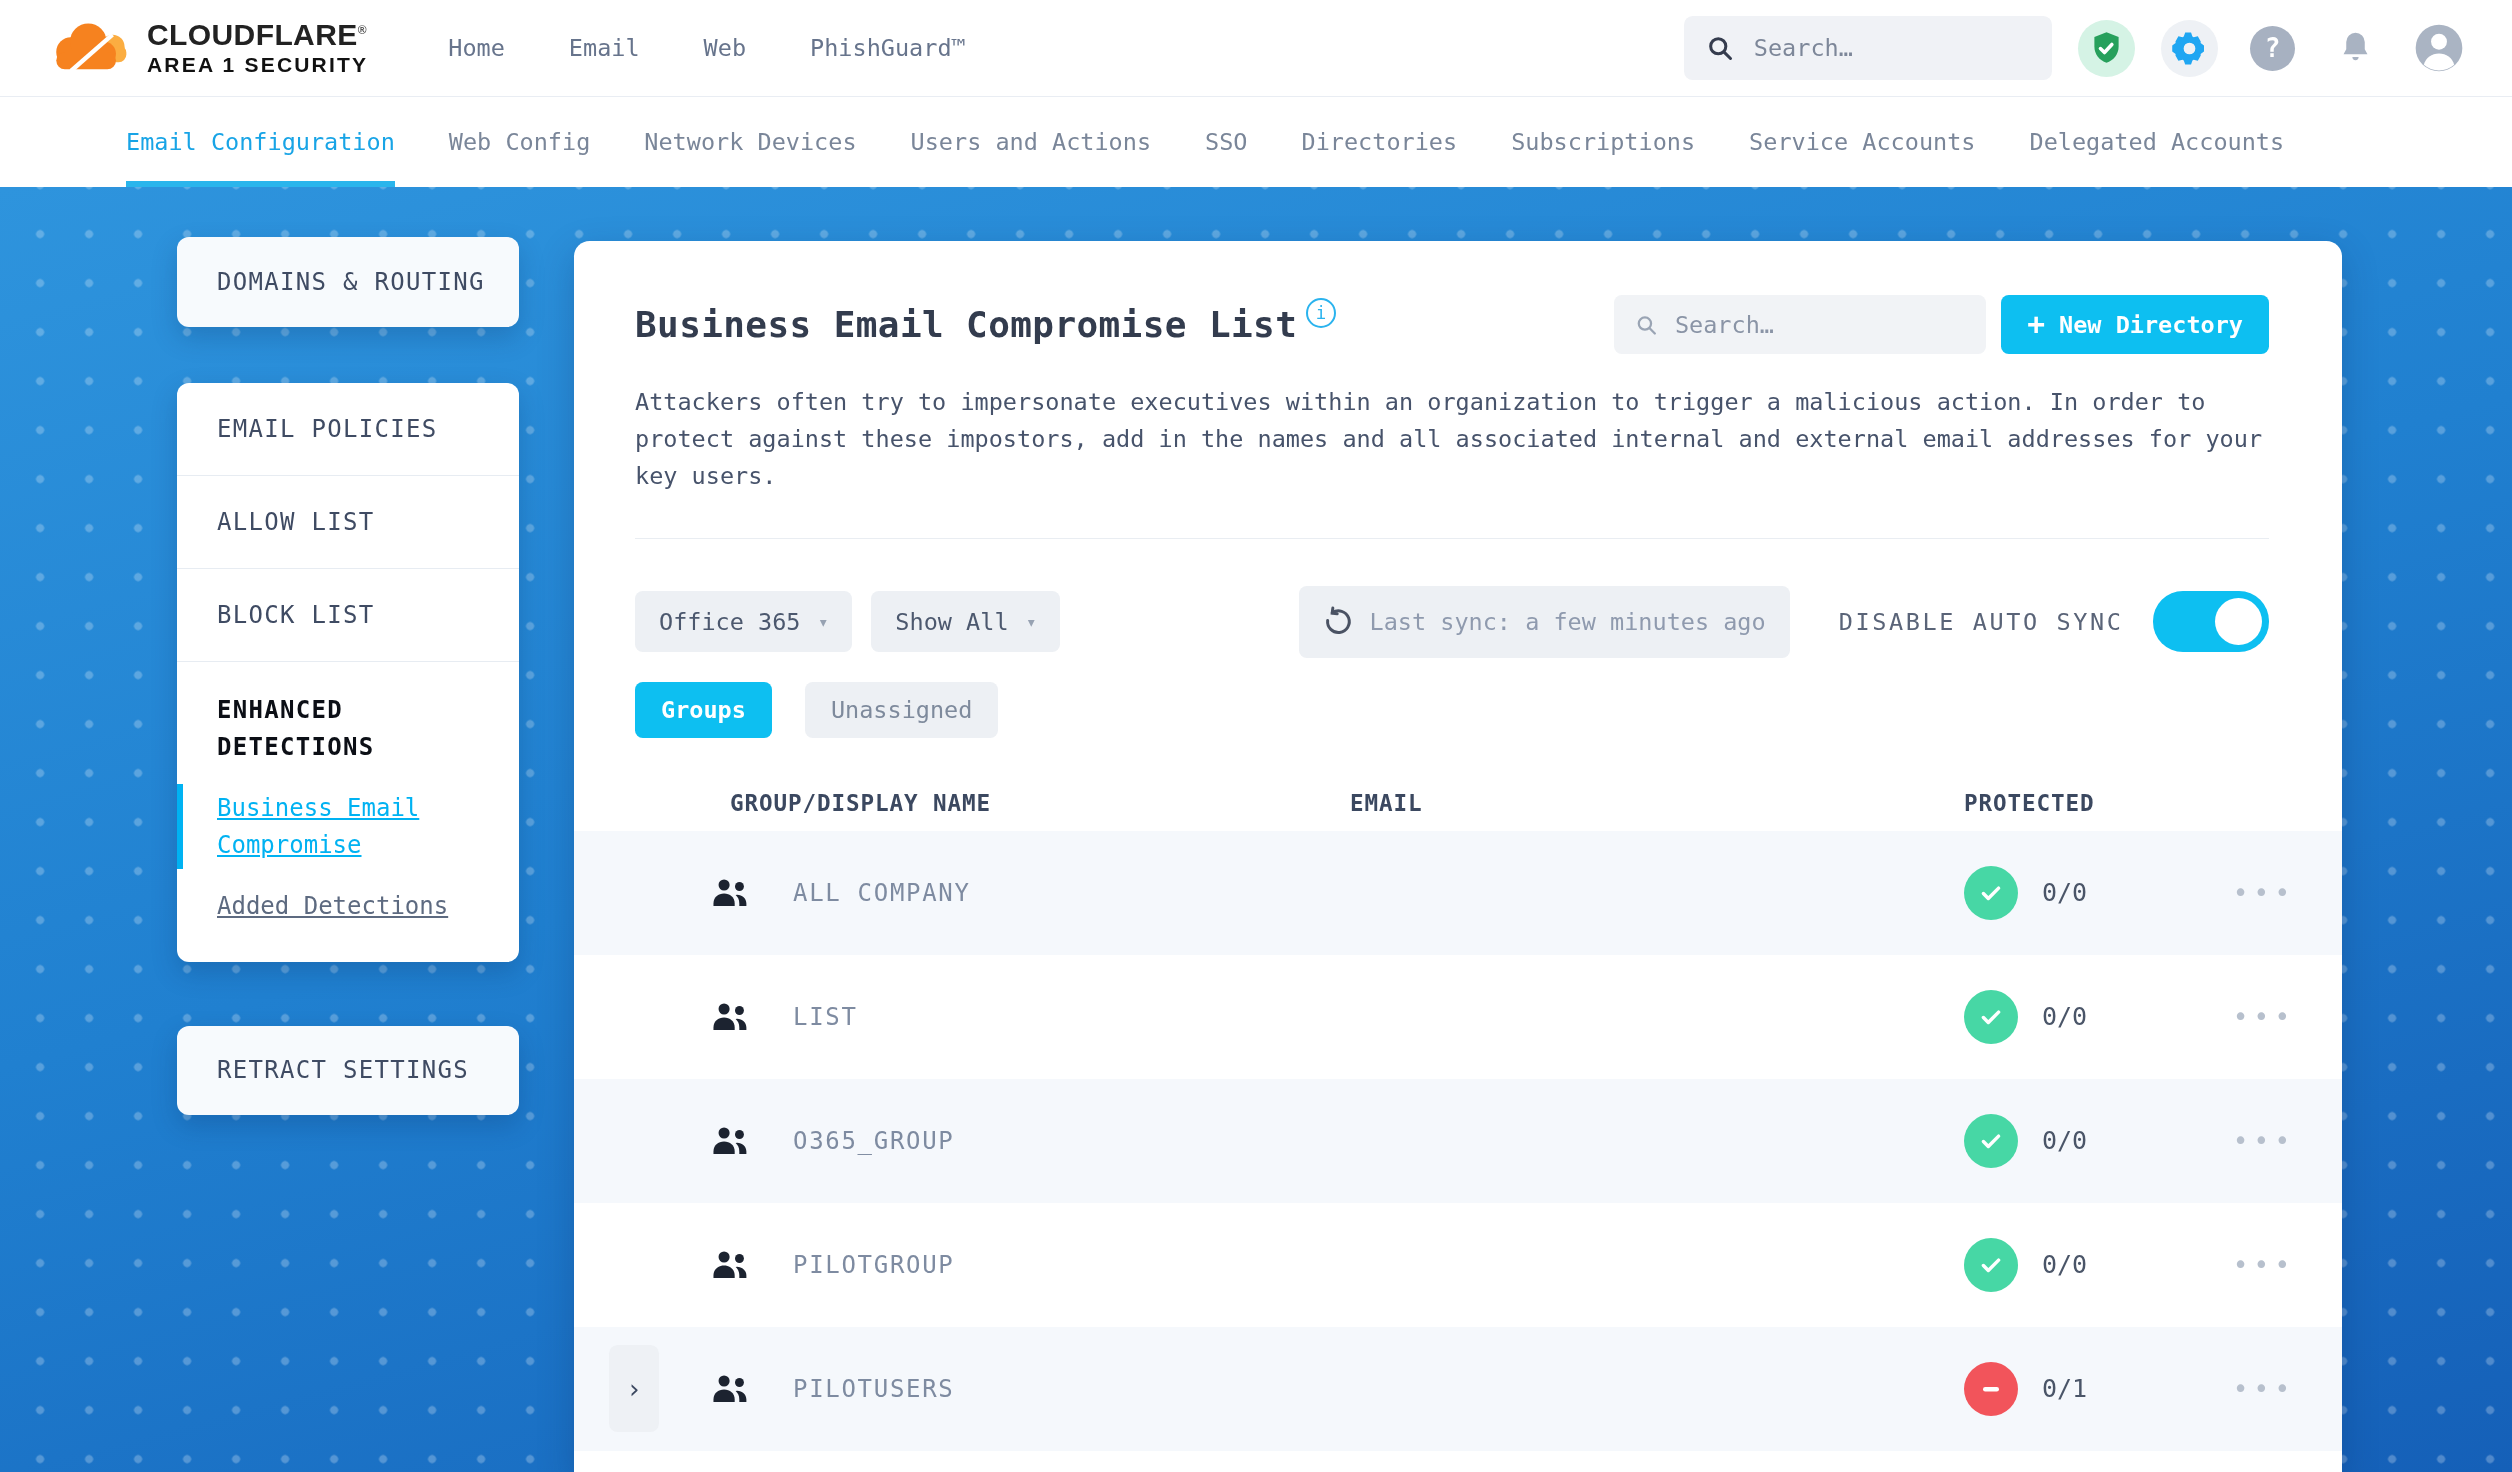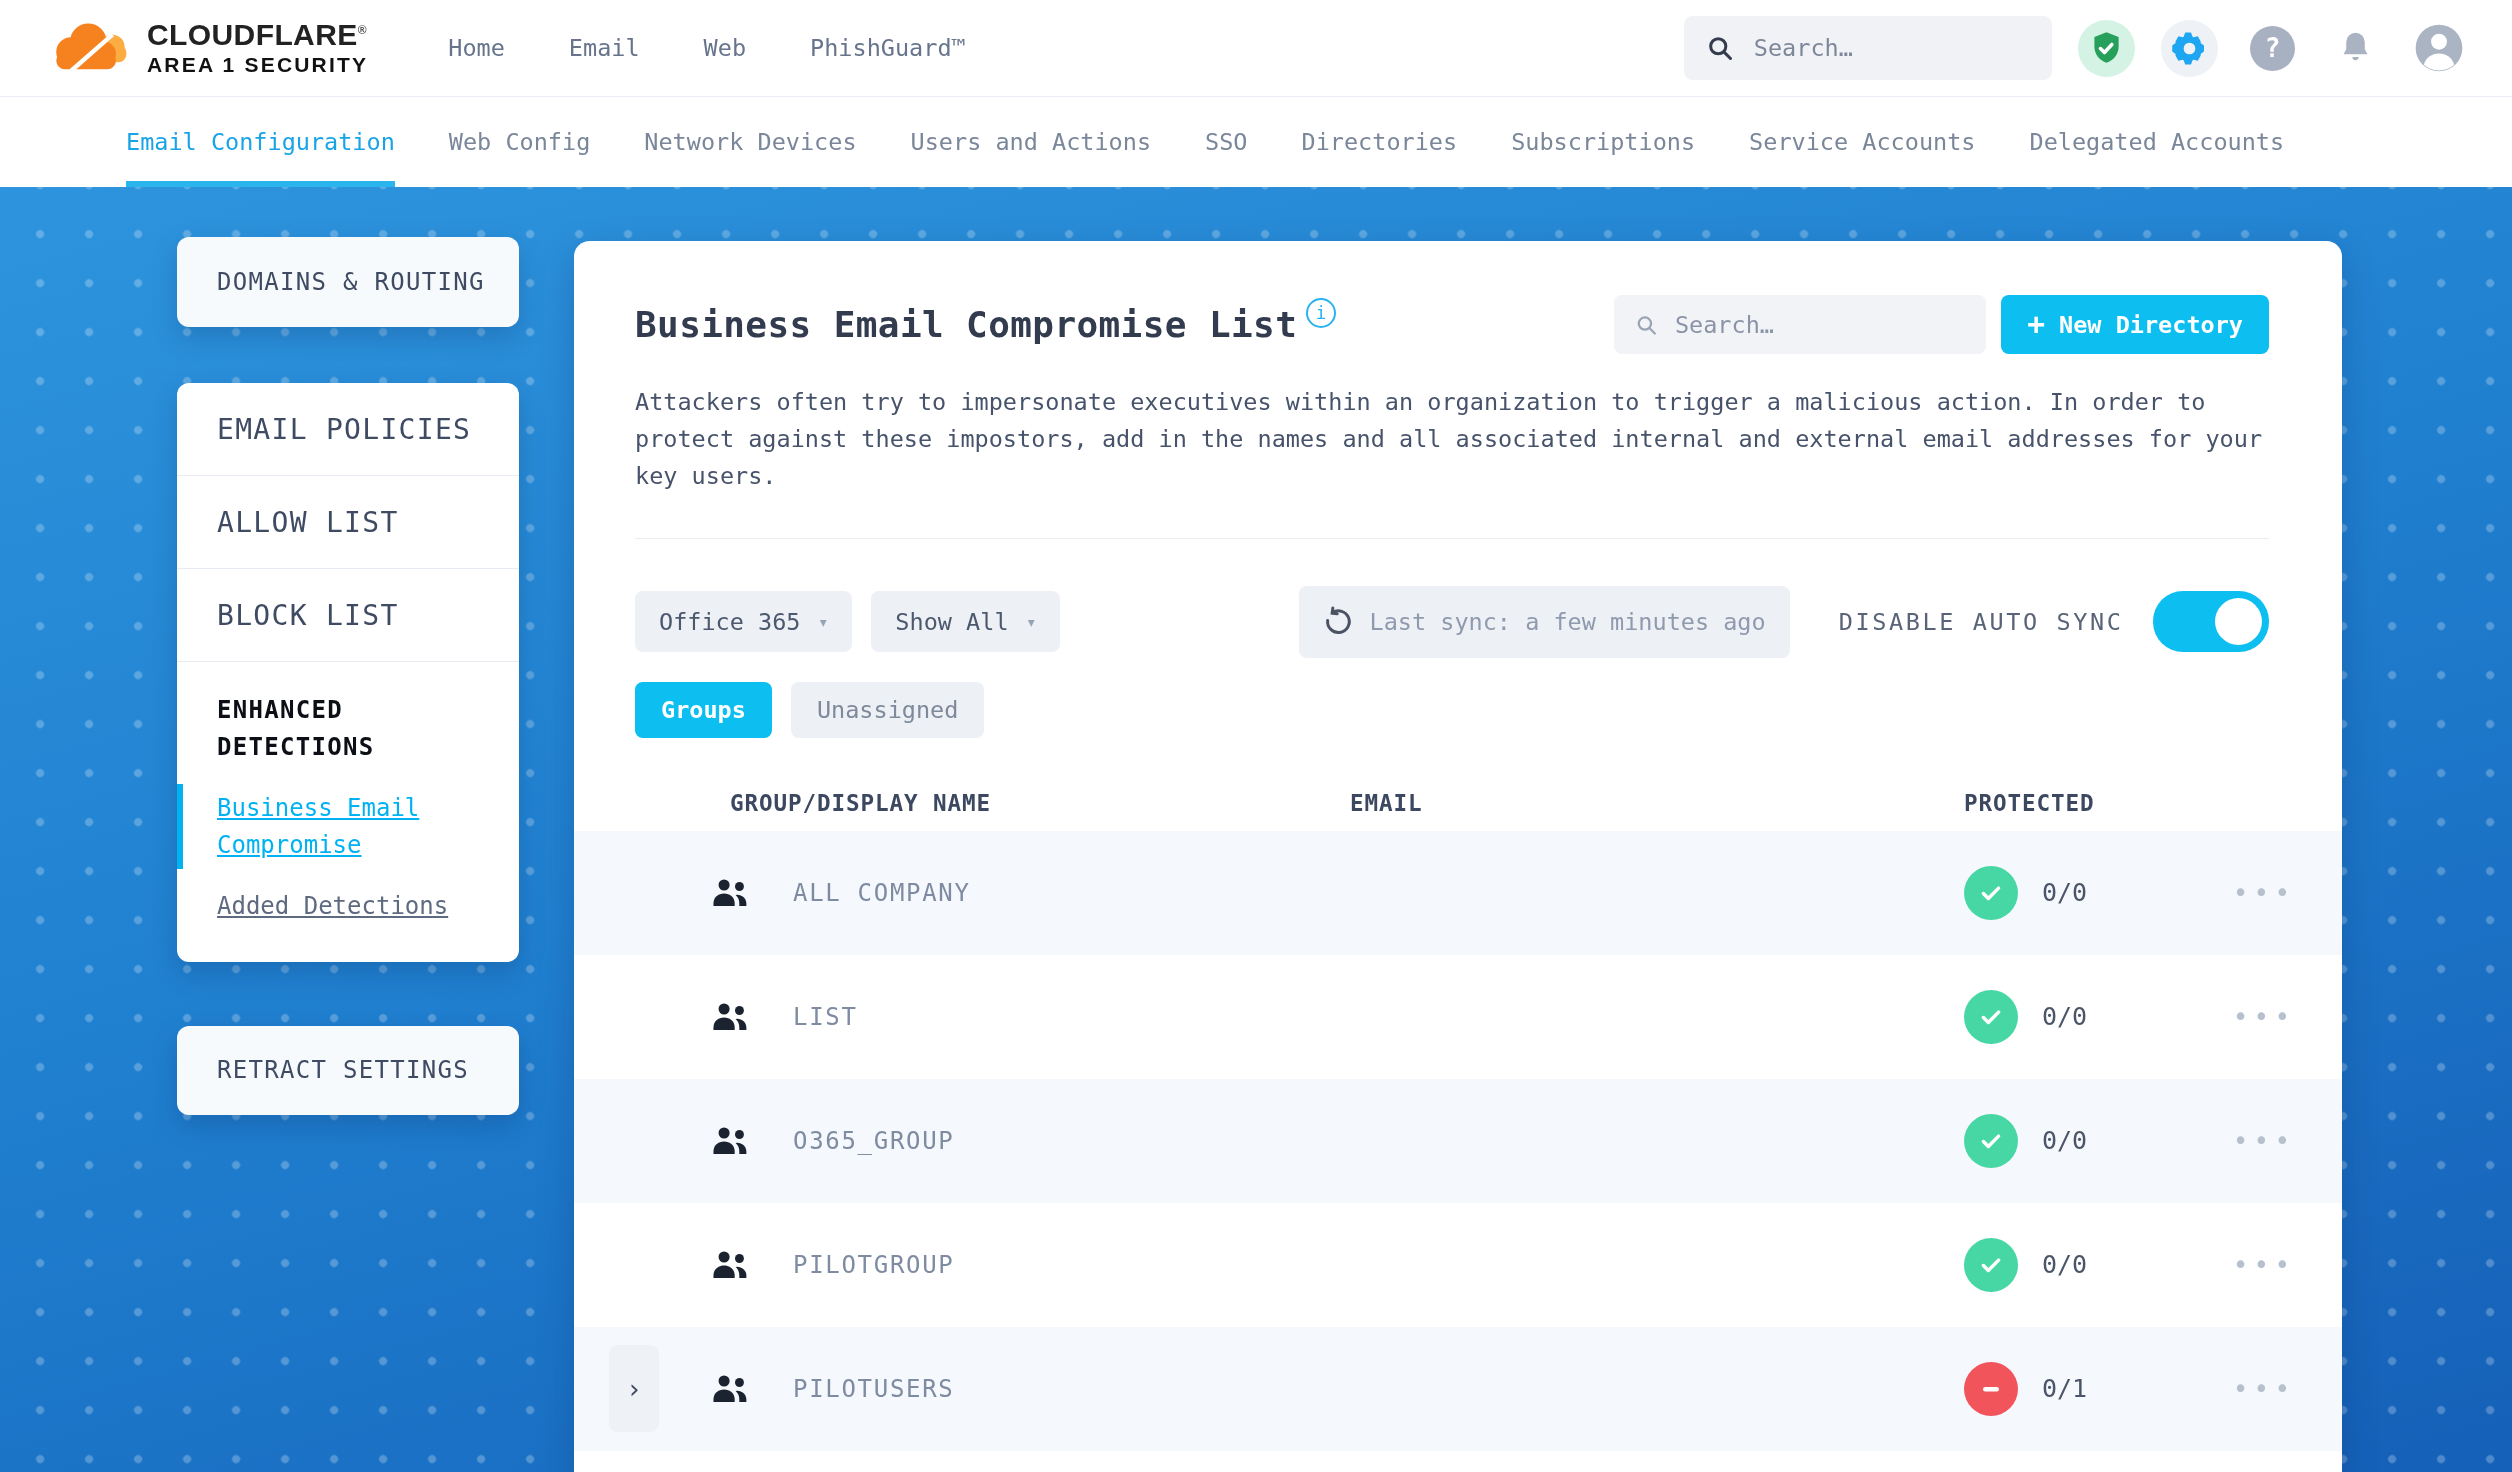--- a/index.html
+++ b/index.html
@@ -45,21 +45,21 @@
   .content{flex:1 1 auto;position:relative;overflow:hidden;
      background:
        radial-gradient(rgba(255,255,255,.25) 3.9px, transparent 4.3px) 15.6px 22.6px / 49px 49px,
        linear-gradient(165deg,#2e94dd 0%,#2080d0 45%,#1560b8 100%); padding-left: 36px;}
 
   .sidebar{position:absolute;left:177px;top:50px;width:342px;}
   .scard{background:#f7fafd;border-radius:12px;box-shadow:0 10.4px 26px rgba(10,40,90,.22);}
   .scard-single{height:90px;display:flex;align-items:center;padding-left:40px;
                 font-size:24px;color:#3f4b63;letter-spacing:1.3px;cursor:pointer;}
   .scard-group{margin-top:56px;background:#fff;}
-  .sitem{height:92px;display:flex;align-items:center;padding-left:40px;font-size:28px;
+  .sitem{height:92px;display:flex;align-items:center;padding-left:40px;font-size:24px;
          color:#3f4b63;letter-spacing:1.3px;border-bottom:1.7px solid #e7ecf2;cursor:pointer;}
   .ssec{padding:29.6px 35px 37px 40px;}
   .ssec-title{font-size:24px;font-weight:bold;color:#0c0f16;letter-spacing:1.3px;
               line-height:37px;white-space:pre-line;}
   .slink{display:block;font-size:24px;line-height:37px;margin-top:24px;cursor:pointer;text-decoration:underline;}
   .slink.active{color:var(--link);position:relative;}
   .slink.active::before{content:"";position:absolute;left:-40px;top:-5.2px;bottom:-5.2px;width:6px;
                         background:var(--link);}
   .slink.muted{color:#5d6a80;}
   .scard-bottom{margin-top:64px;height:89px;display:flex;align-items:center;padding-left:40px;
@@ -92,21 +92,21 @@
   .dropdown .caret{font-size:17.4px;color:#97a2b2;}
   .dropdown + .dropdown{margin-left:19px;}
   .sync-pill{margin-left:auto;height:72px;background:#edf0f4;border-radius:7.8px;display:flex;
              align-items:center;padding:0 24px;gap:15.6px;font-size:23.5px;color:#8f9aae;cursor:pointer;}
   .autosync-label{margin-left:49px;font-size:23.5px;color:#5a6478;letter-spacing:2.6px;}
   .toggle{margin-left:29.6px;width:116px;height:61px;border-radius:30px;background:var(--accent);
           position:relative;cursor:pointer;flex:0 0 auto;}
   .toggle .knob{position:absolute;top:7px;width:47px;height:47px;border-radius:50%;background:#fff;}
   .toggle.on .knob{right:7px;}
 
-  .viewtabs{margin-top:24px;display:flex;gap:19px;}
+  .viewtabs{margin-top:24px;display:flex;gap:33px;}
   .vtab{height:56px;padding:0 26px;border-radius:7.8px;background:#edf0f4;color:#7e8a9c;
         font-size:23.5px;display:flex;align-items:center;cursor:pointer;}
   .vtab.active{background:var(--accent);color:#fff;font-weight:bold;}
 
   
   .table{margin:37px -73px 0 -61px;}
   .trow{display:grid;grid-template-columns:130px 54px 592px 614px 260px 1fr;align-items:center;}
   .thead{height:56px;font-size:22.6px;font-weight:bold;color:#3b4860;letter-spacing:0.9px;}
   .thead .col-name{grid-column:1/4;padding-left:156px;}
   .tbody .trow{height:124px;}

